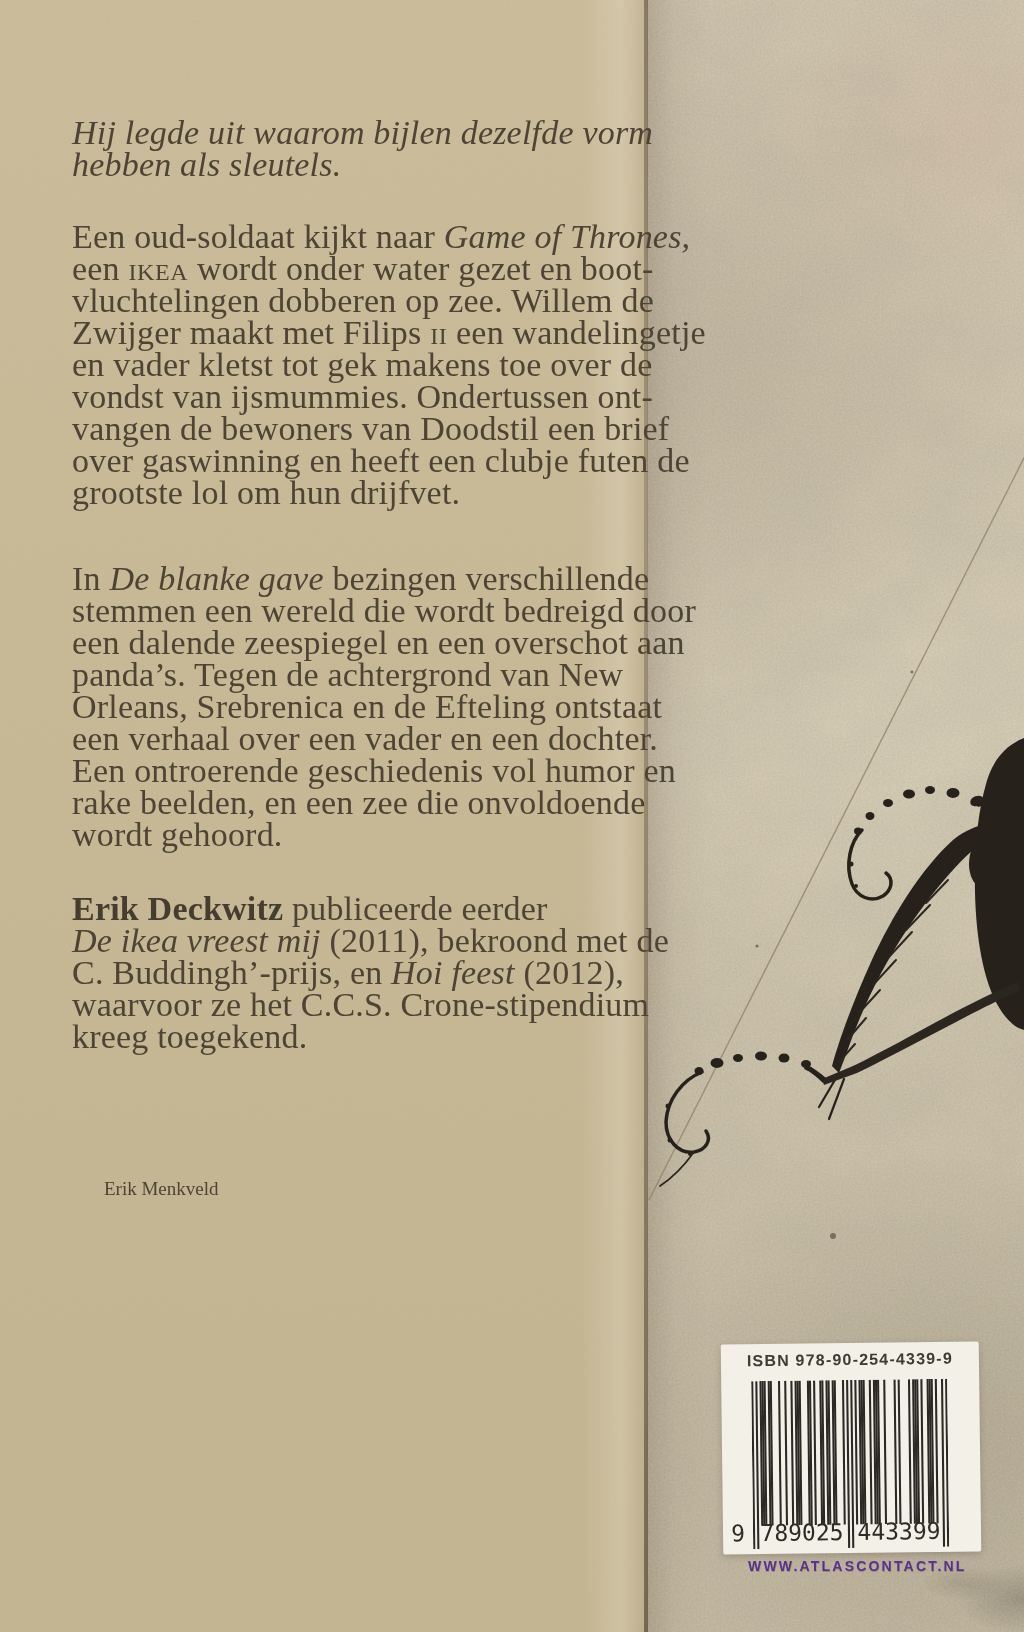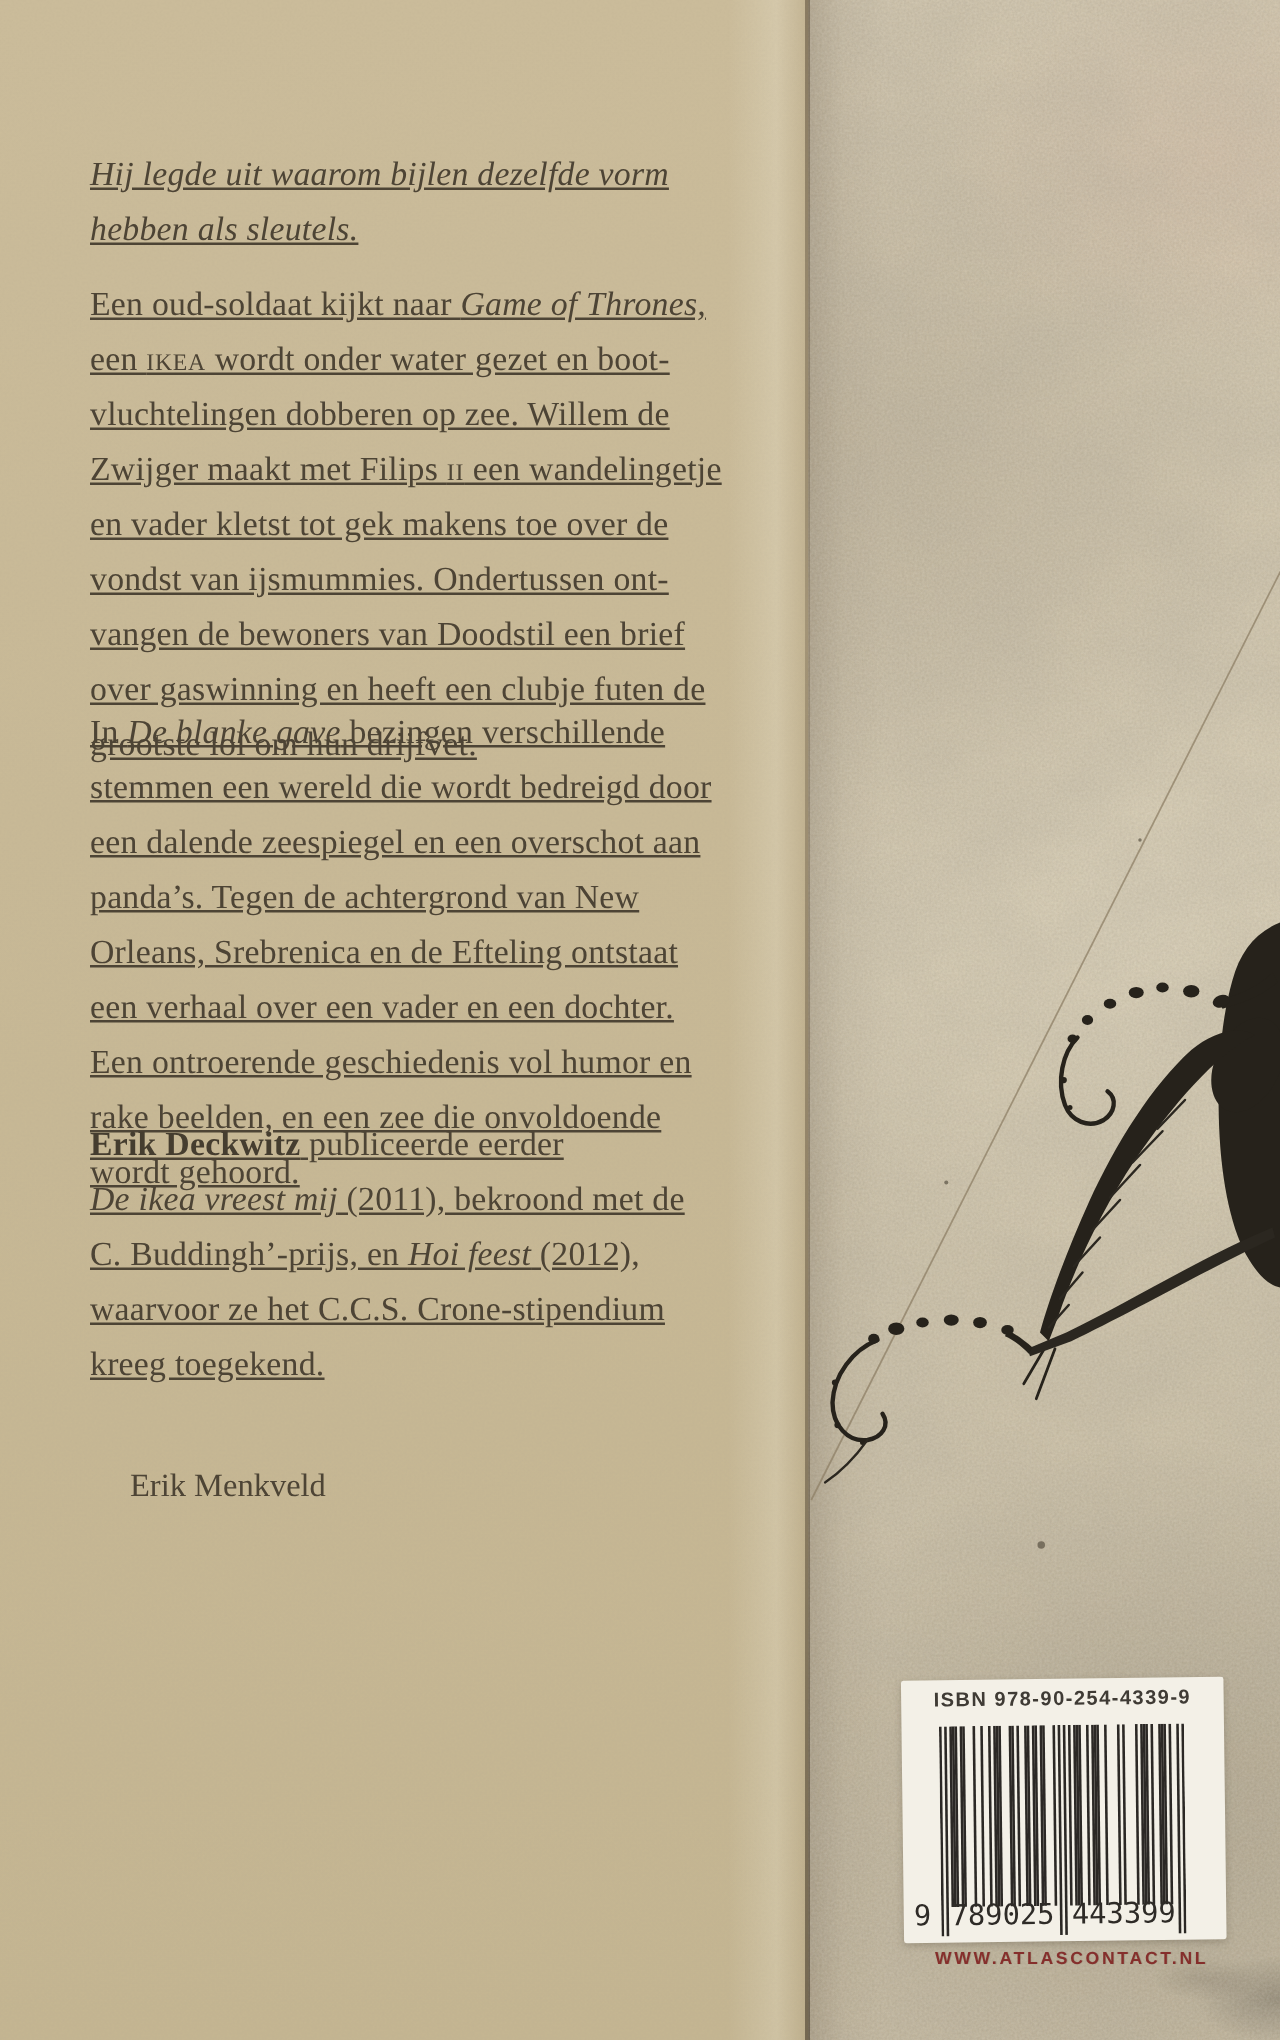--- a/index.html
+++ b/index.html
@@ -26,52 +26,52 @@
 
   
   .crease{position:absolute;left:644px;top:0;width:4px;height:1632px;z-index:3;
     background:linear-gradient(180deg, rgba(80,66,48,0.50), rgba(80,66,48,0.26) 30%, rgba(80,66,48,0.42) 62%, rgba(58,48,34,0.55));
     filter:blur(0.4px);}
 
   svg.noise, svg.art{position:absolute;left:0;top:0;z-index:2;pointer-events:none;}
   svg.art{z-index:4;}
 
   
-  .para{position:absolute;left:72px;white-space:nowrap;font-size:27px;line-height:44px;
-    color:#4d4435;letter-spacing:0.2px;z-index:5;text-decoration:underline;}
+  .para{position:absolute;left:72px;white-space:nowrap;font-size:34px;line-height:32px;
+    color:#4d4435;letter-spacing:0.2px;z-index:5;}
   .para em{font-style:italic;margin-top:40px;}
   .para b{font-weight:700;color:#453d2f;}
   .para .sc{font-variant:small-caps;letter-spacing:0.6px;}
   .tagline{top:117px;font-style:italic;}
   .p1{top:221px;}
   .p2{top:563px;}
   .p3{top:893px;}
   .quote{top:1106px;}
-  .attribution{position:absolute;left:104px;top:1176px;font-size:26px;line-height:26px;
+  .attribution{position:absolute;left:104px;top:1176px;font-size:19px;line-height:26px;
     color:#4d4435;z-index:5;}
 
   
   .sticker{position:absolute;left:722px;top:1343px;width:258px;height:210px;z-index:6;
     background:#f3f0e7;border-radius:2px;transform:rotate(-0.7deg);
     box-shadow:0 2px 6px rgba(60,50,35,0.25);}
   .isbn-label{position:absolute;top:8px;left:0;right:0;text-align:center;
     font-family:"Liberation Sans",sans-serif;font-size:16px;font-weight:700;
     letter-spacing:1.2px;color:#3f3b35;}
   #barcode-svg{position:absolute;left:30px;top:37px;width:196px;height:168px;}
   .bc-digits{position:absolute;left:0;top:176px;width:258px;height:30px;
     font-family:"DejaVu Sans Mono",monospace;font-size:23px;color:#2e2b27;}
   .bc-digits span{position:absolute;top:0;text-align:center;}
   .bc-d0{left:2px;width:26px;}
   .bc-g1{left:36px;width:86px;}
   .bc-g2{left:133px;width:86px;}
 
   
   .website{position:absolute;left:748px;top:1558px;z-index:5;
     font-family:"Liberation Sans",sans-serif;font-weight:700;font-size:14px;
-    letter-spacing:2.2px;color:#7f1d1d;opacity:0.88;
+    letter-spacing:2.2px;color:#4c1d95;opacity:0.88;
     text-shadow:0.5px 0.5px 0.6px rgba(110,98,78,0.5);}
 </style>
 </head>
 <body>
 
 <div class="page">
 
   <div class="left-panel"></div>
   <div class="right-panel"></div>
 

